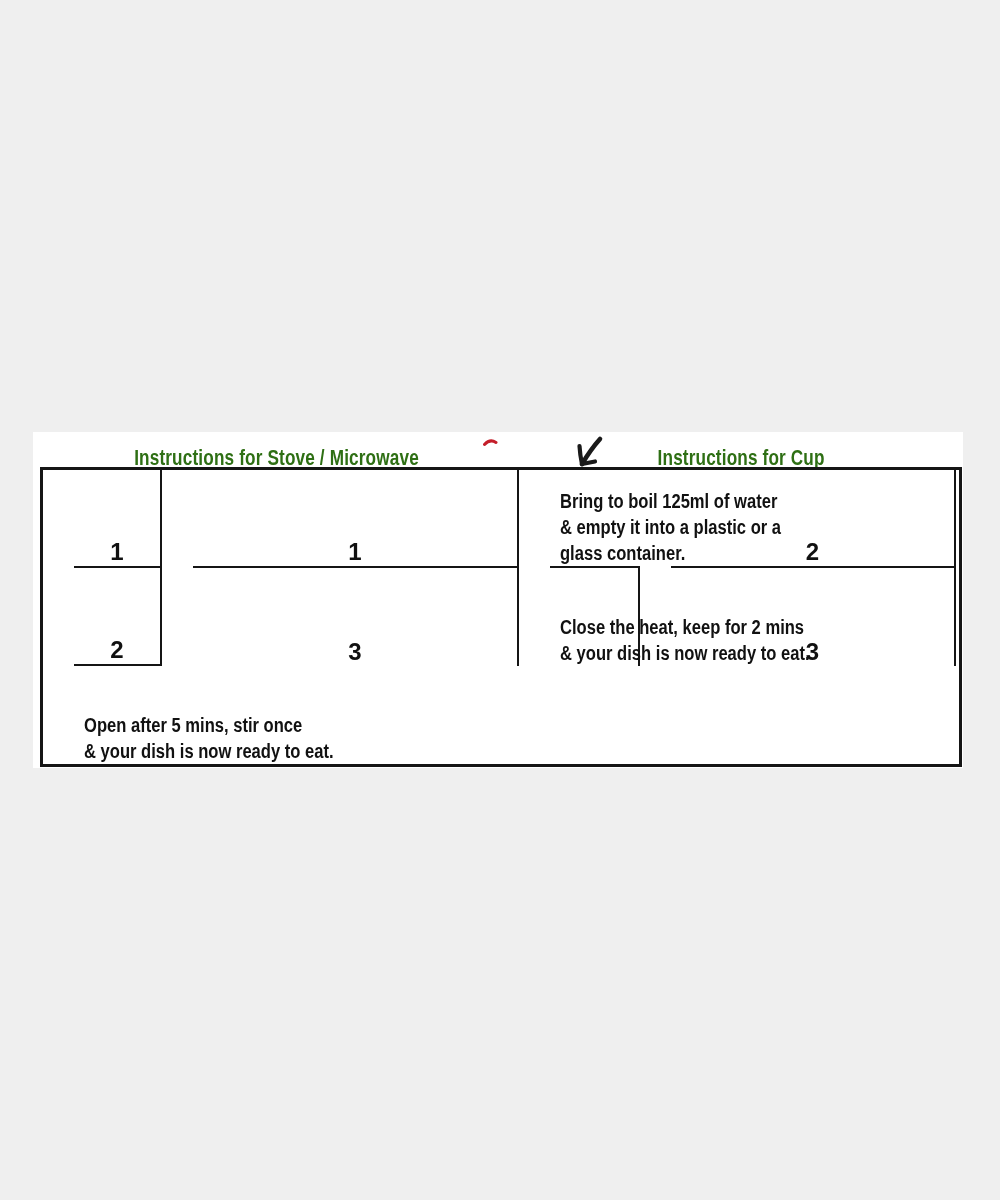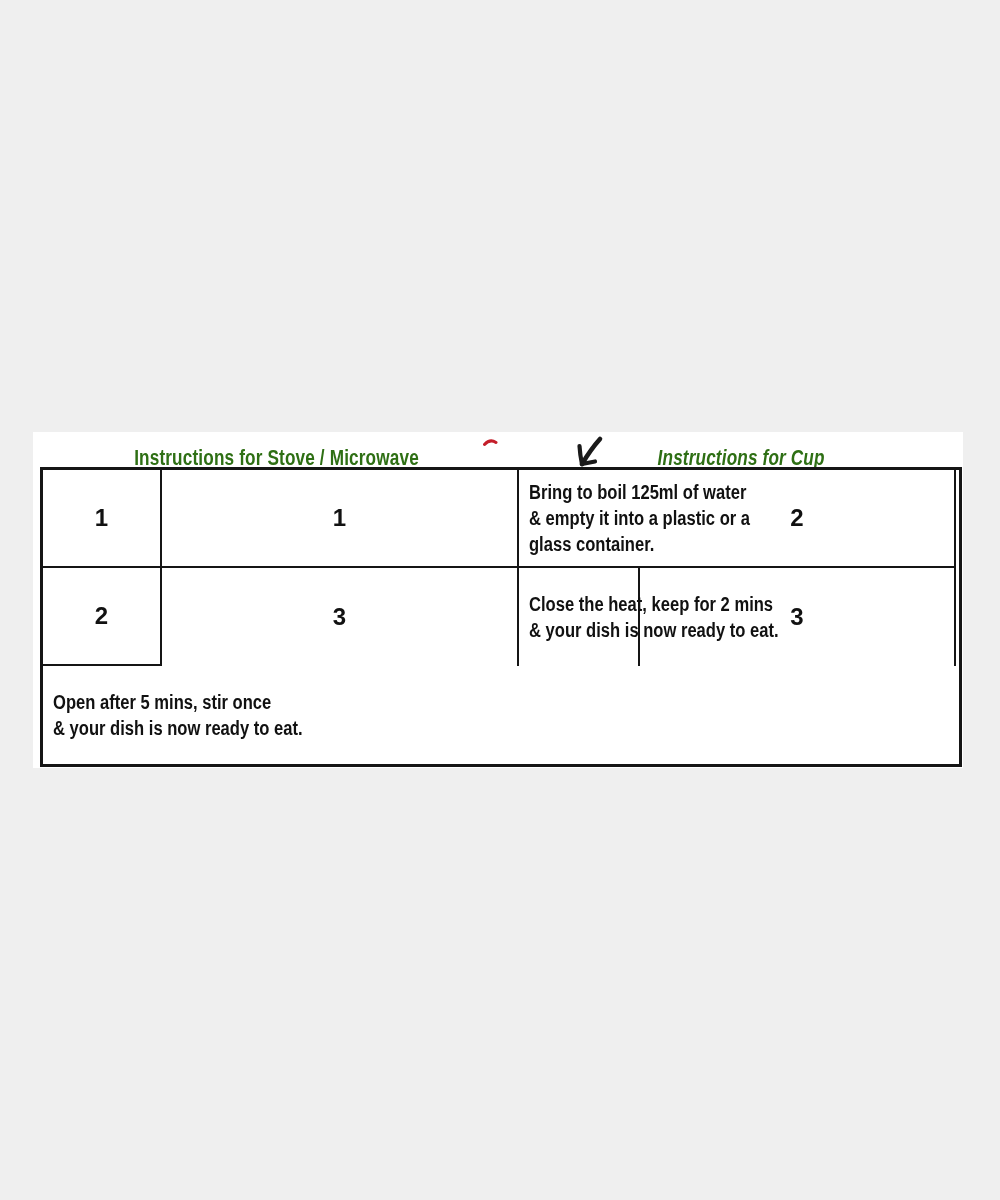--- a/index.html
+++ b/index.html
@@ -27,21 +27,21 @@
     display: flex;
     margin-top: 10px;
   }
   .header-half {
     display: flex;
     align-items: center;
     justify-content: center;
     height: 100%;
   }
   .header-half.left  { width: 487px; }
-  .header-half.right { width: 443px; font-style: italic; }
+  .header-half.right { width: 443px; }
   .title {
     font-weight: bold;
     font-size: 22px;
     color: var(--green, #2e6f14);
     white-space: nowrap;
     padding-bottom: 2px;
     border-bottom: 2px solid var(--underline, #7d9c52);
     transform: scaleX(0.78);
     transform-origin: center center;
     letter-spacing: 0.2px;
@@ -69,22 +69,23 @@
     box-sizing: border-box;
     border: 3px solid #151515;
     display: grid;
     grid-template-columns: 119px 357px 121px 316px;
     grid-template-rows: 98px 98px 98px;
     background: #ffffff;
   }
   .cell {
     box-sizing: border-box;
     display: flex;
-    align-items: center;
+    align-items: flex-end;
     overflow: visible;
+    margin-left: 31px;
   }
   .cell.b-right  { border-right: 2px solid #151515; }
   .cell.b-bottom { border-bottom: 2px solid #151515; }
   .step {
     justify-content: center;
     font-weight: bold;
     font-size: 24px;
     color: #111111;
   }
   .instr { padding-left: 10px; }

